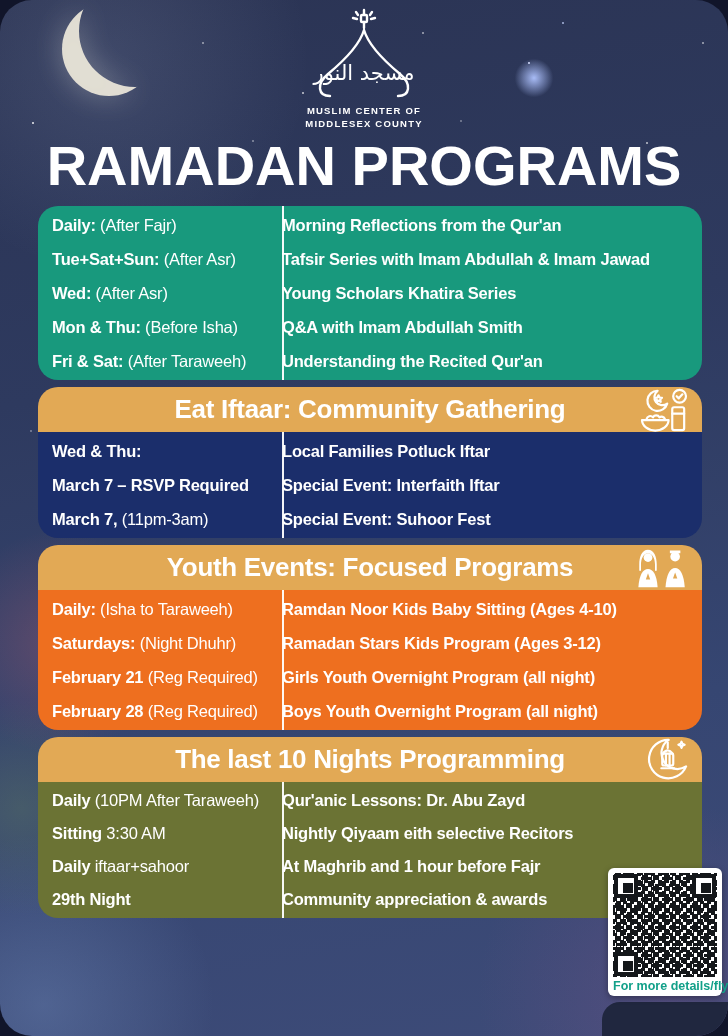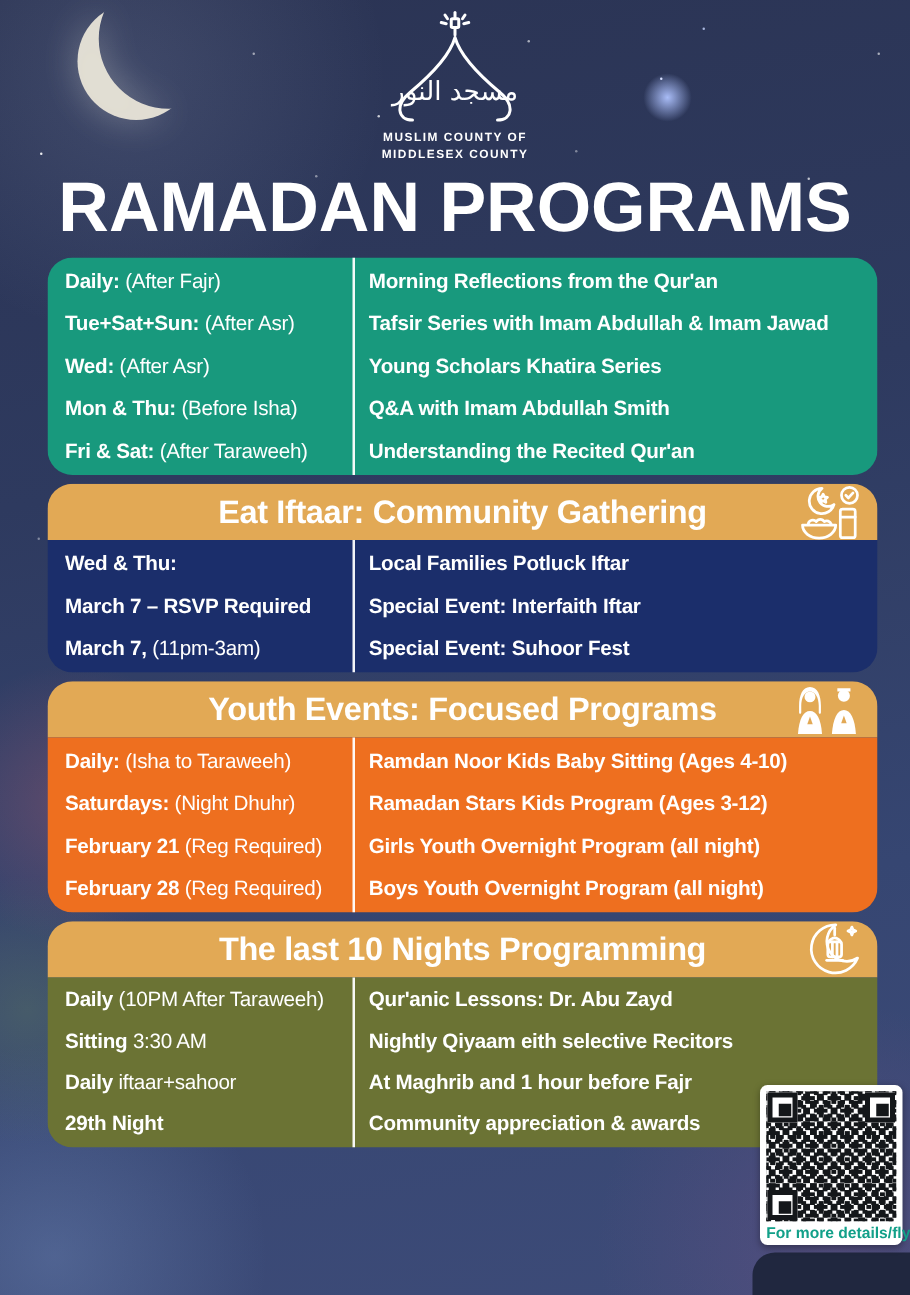--- a/index.html
+++ b/index.html
@@ -10,20 +10,21 @@
     margin:0 auto;
     overflow:hidden;
     font-family:"Liberation Sans", sans-serif;
     background:
       radial-gradient(circle at 8% 62%, rgba(165,90,110,0.38), rgba(165,90,110,0) 12%),
       radial-gradient(circle at 3% 78%, rgba(100,130,90,0.35), rgba(100,130,90,0) 10%),
       radial-gradient(circle at 6% 97%, rgba(130,160,210,0.30), rgba(130,160,210,0) 14%),
       radial-gradient(circle at 92% 96%, rgba(125,85,140,0.35), rgba(125,85,140,0) 16%),
       radial-gradient(circle at 14% 6%, rgba(210,220,245,0.12), rgba(210,220,245,0) 18%),
       linear-gradient(170deg, #2b3454 0%, #2e3a5f 35%, #364672 70%, #3d4b78 100%);
+    border-radius: 32px;
   }
   
   .moon {
     position:absolute; left:62px; top:2px; width:94px; height:94px;
     border-radius:50%;
     box-shadow: inset 26px -18px 0 -9px rgba(233,229,216,0.95);
     filter: blur(0.6px) drop-shadow(0 0 14px rgba(240,238,225,0.35));
   }
   .stars { position:absolute; left:0; top:0; width:2px; height:2px; border-radius:50%;
     box-shadow:
@@ -55,21 +56,21 @@
     display:flex; align-items:center; justify-content:center;
   }
   .header-title { color:#fff; font-size:26px; font-weight:800; letter-spacing:-0.3px; }
   .header-icon { position:absolute; right:12px; top:50%; transform:translateY(-50%); line-height:0; }
   .card-body { position:relative; padding:2px 0; }
   .divider { position:absolute; left:244px; top:0; bottom:0; width:2px; background:rgba(255,255,255,.95); }
   .row { display:grid; grid-template-columns:244px 1fr; align-items:center; height:34px; }
   .s4 .row { height:33px; }
   .cell-left { padding-left:14px; color:#fff; font-size:16.5px; letter-spacing:-0.2px; white-space:nowrap; }
   .cell-left b { font-weight:800; }
-  .cell-right { padding-left:13px; color:#fff; font-size:16.5px; font-weight:700; letter-spacing:-0.2px; white-space:nowrap; }
+  .cell-right { color:#fff; font-size:16.5px; font-weight:700; letter-spacing:-0.2px; white-space:nowrap; }
   .s1 .card-body { background:#18997d; }
   .s2 .card-body { background:#1b2e6b; }
   .s3 .card-body { background:#ee6f1f; }
   .s4 .card-body { background:#6b7334; }
   
   .corner-band { position:absolute; right:0; bottom:0; width:126px; height:34px;
     background:#20273f; border-radius:18px 0 0 0; }
   .qr-block {
     position:absolute; left:608px; top:868px; width:114px;
     background:#fff; border-radius:6px; padding:5px 5px 2px 5px;
@@ -109,21 +110,21 @@
         <line x1="53" y1="10" x2="57" y2="11"></line>
         <line x1="75" y1="10" x2="71" y2="11"></line>
         <rect x="61" y="7" width="6" height="7" rx="1"></rect>
         <line x1="64" y1="14" x2="64" y2="20"></line>
       </g>
 
       <path class="icn" stroke-width="3" d="M30 88 C18 88 16 76 28 66 C46 51 60 36 64 22 C68 36 82 51 100 66 C112 76 110 88 98 88"></path>
 
       <text class="logo-arabic" x="64" y="72" text-anchor="middle">مسجد النور</text>
     </svg>
-    <div class="org-line">MUSLIM COUNTY OF</div>
+    <div class="org-line">MUSLIM CENTER OF</div>
     <div class="org-line">MIDDLESEX COUNTY</div>
   </div>
 
   <h1 class="title">RAMADAN PROGRAMS</h1>
 
   <div class="cards">
 
     <section class="card s1">
       <div class="card-body">
         <div class="divider"></div>

